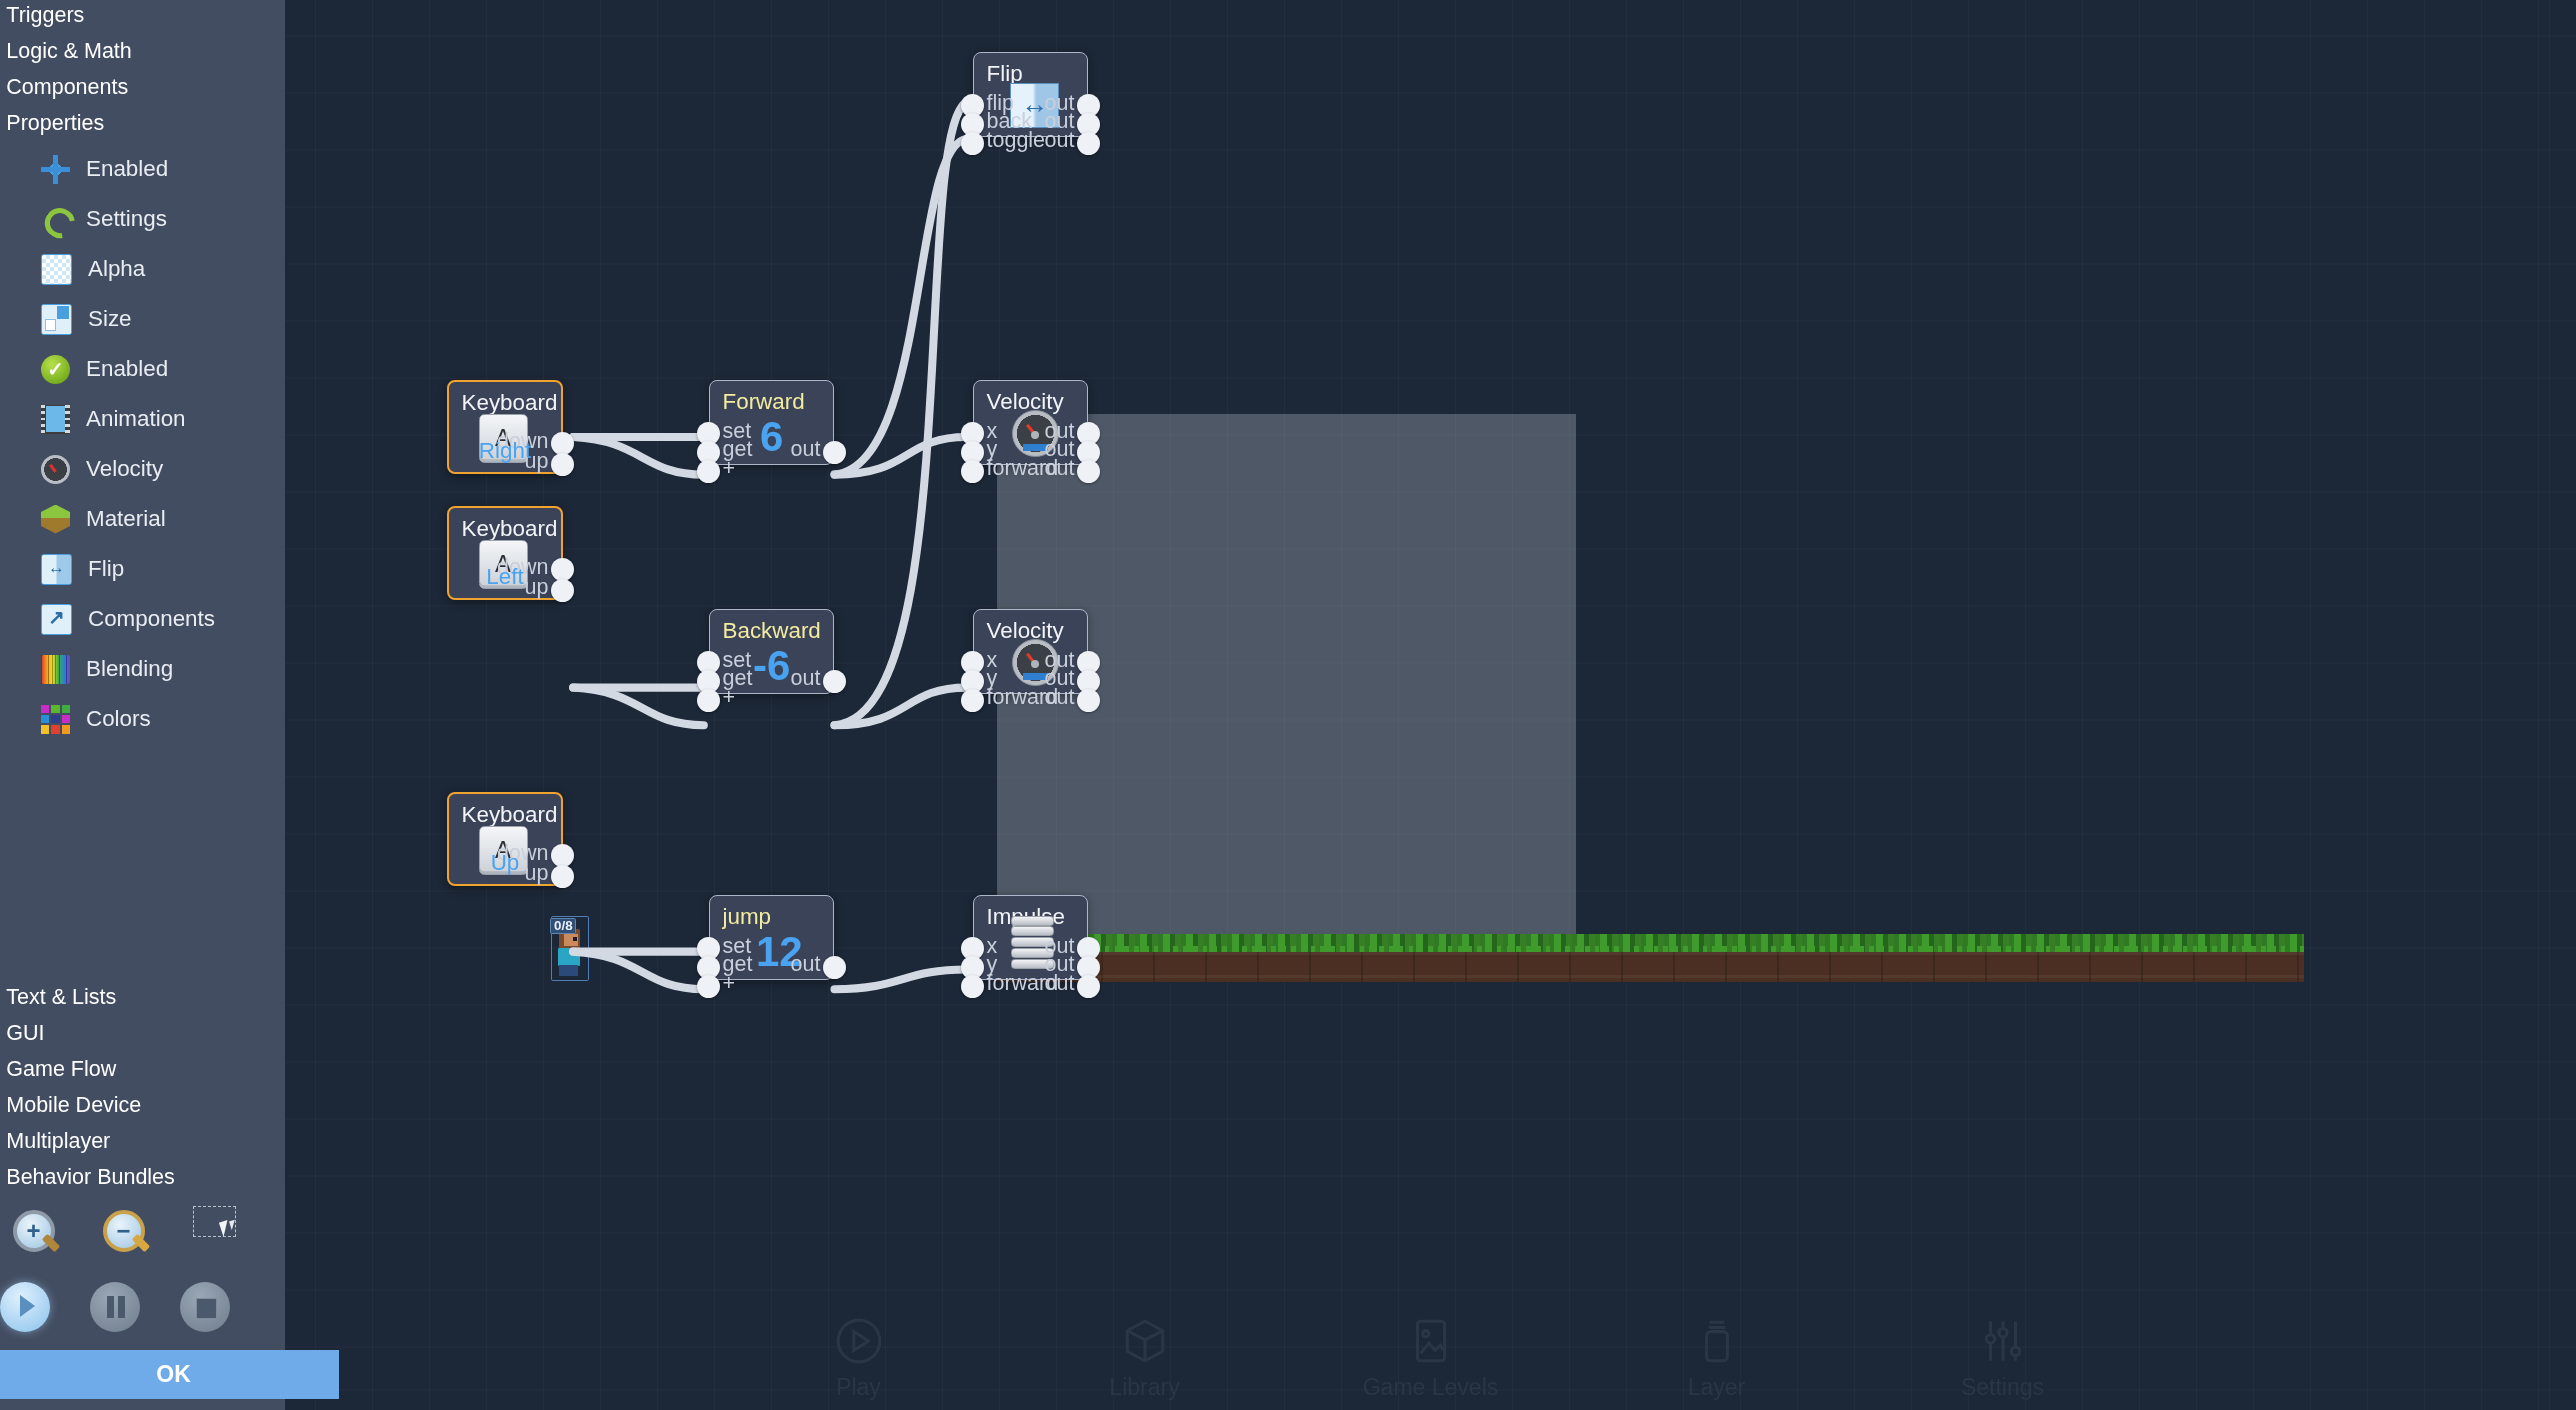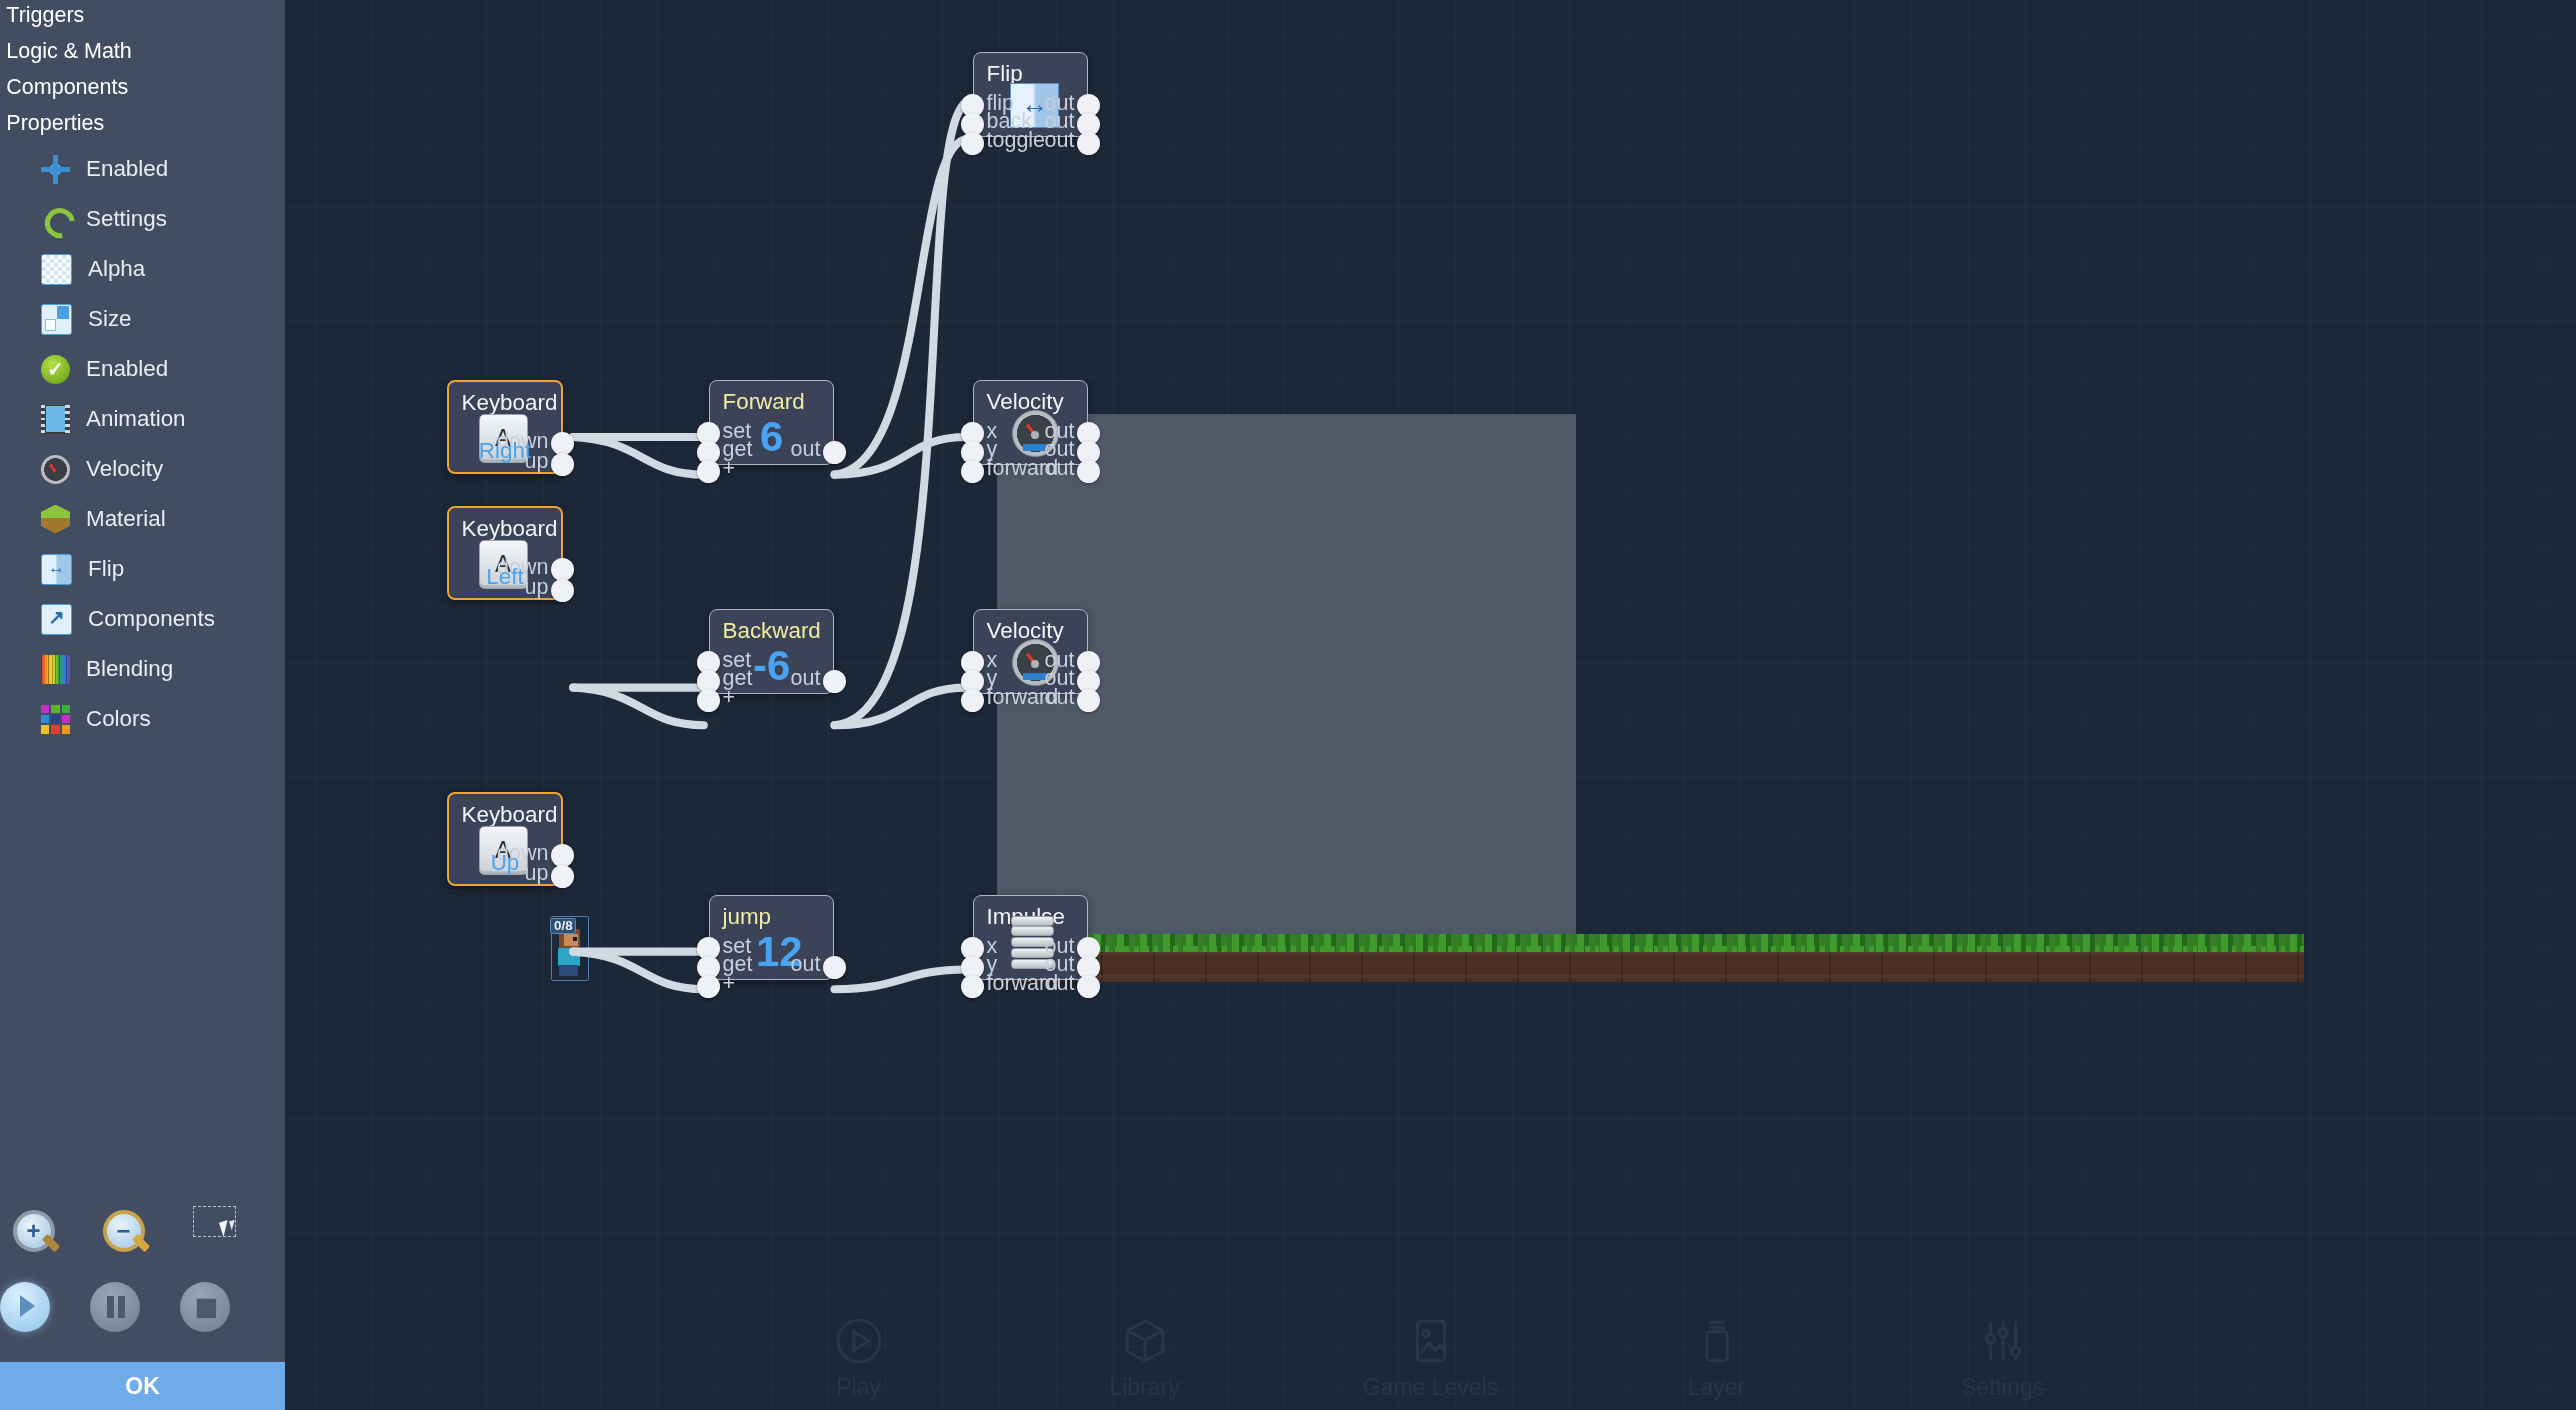--- a/index.html
+++ b/index.html
@@ -99,22 +99,22 @@
     border-left:9.8px solid #f2f4f7;border-bottom:15px solid transparent;transform:rotate(-18deg);}
   .cursor:after{content:"";position:absolute;left:0.9px;top:1.8px;border-left:6.3px solid #e6e9ee;border-bottom:9.8px solid transparent;}
   .rbtn{position:absolute;width:50px;height:50px;border-radius:50%;}
   .rbtn.play{background:radial-gradient(circle at 40% 30%,#dff0ff,#8bc2ea);box-shadow:0 0 8px rgba(150,200,240,.55);}
   .rbtn.gray{background:radial-gradient(circle at 40% 30%,#9aa7b6,#6f7c8c);}
   .rbtn .tri{position:absolute;left:19.7px;top:13.4px;width:0;height:0;border-left:15px solid #5a8fbe;
     border-top:11.6px solid transparent;border-bottom:11.6px solid transparent;}
   .rbtn .pause i{position:absolute;top:14.3px;width:7.2px;height:21.5px;background:#4a5a6c;}
   .rbtn .pause i:nth-child(1){left:17px;} .rbtn .pause i:nth-child(2){left:28px;}
   .rbtn .stopsq{position:absolute;left:16px;top:16px;width:19px;height:19px;background:#4a5a6c;border:1.8px solid #7e8c9c;}
-  #okbtn{position:absolute;left:0;bottom:0;width:285px;height:49px;background:#6fabe8;
-    color:#fff;font-size:23px;font-weight:bold;display:flex;align-items:center;justify-content:center;}
+  #okbtn{position:absolute;left:0;bottom:12px;width:331px;height:49px;background:#6fabe8;
+    color:#fff;font-size:23px;font-weight:bold;display:flex;align-items:center;justify-content:center;padding-left:8px;}
 
   
   .node{position:absolute;border-radius:8px;background:#3a4358;border:1.8px solid #aeb6cc;
     box-sizing:border-box;box-shadow:0 2.7px 9px rgba(0,0,0,.35);}
   .node.sel{border-color:#f0a32e;border-width:2.7px;}
   .node .ttl{position:absolute;left:12.5px;top:8px;font-size:22.4px;color:#f2f4f8;white-space:nowrap;}
   .node .ttl.yellow{color:#f3eca0;}
   .node .inlbl{position:absolute;left:12.5px;font-size:21.5px;color:#c9cfdb;}
   .node .outlbl{position:absolute;right:12.5px;font-size:21.5px;color:#c9cfdb;text-align:right;}
   .node .val{position:absolute;font-size:42px;color:#4aa3f0;font-weight:bold;}
@@ -474,20 +474,28 @@
             <i style="background:#2b3f8a"></i>
             <i style="background:#c72ec7"></i>
           <i style="background:#f2c02a"></i>
             <i style="background:#e04030"></i>
             <i style="background:#f09a20"></i>
         </span>
         <span class="lbl">Colors</span>
       </div>
     </div>
 
+    <div style="position:absolute;left:0;top:979px;width:285px;">
+      <div class="cat">Text &amp; Lists</div>
+      <div class="cat">GUI</div>
+      <div class="cat">Game Flow</div>
+      <div class="cat">Mobile Device</div>
+      <div class="cat">Multiplayer</div>
+      <div class="cat">Behavior Bundles</div>
+    </div>
 
     <div class="toolrow" style="top:1199px;">
       <div class="tool">
         <div class="mag blue">
           <div class="sign">+</div>
         </div>
       </div>
       <div class="tool">
         <div class="mag">
           <div class="sign">−</div>

